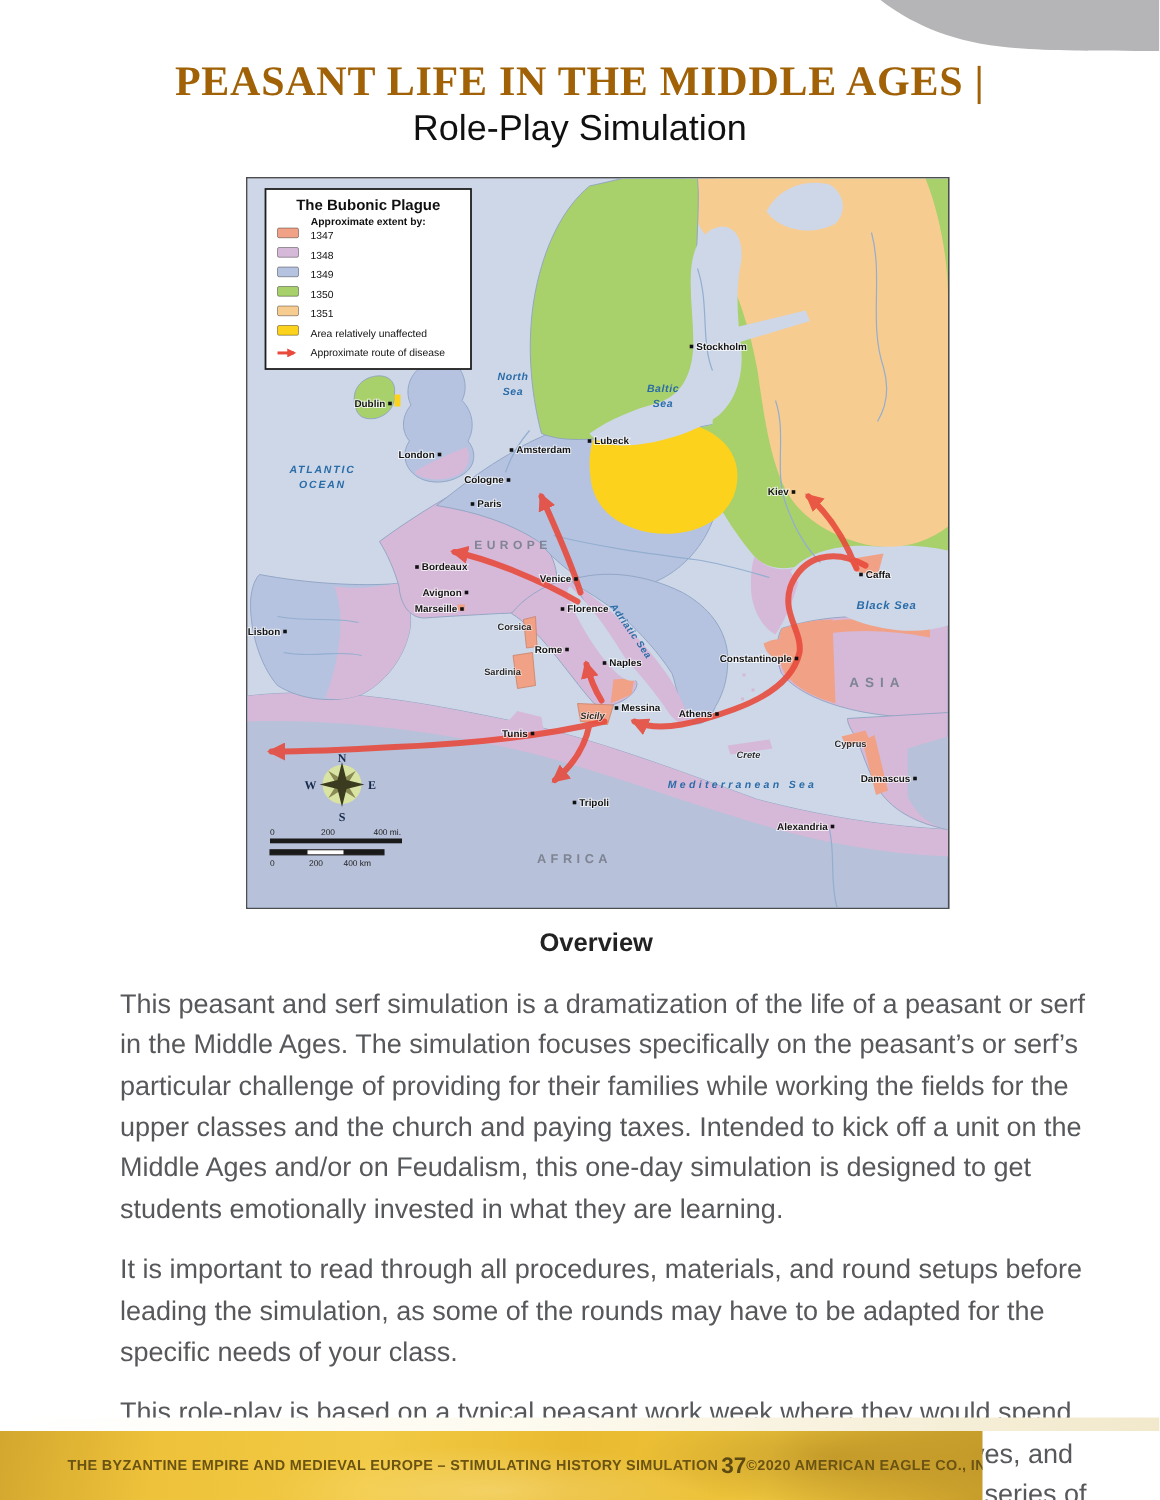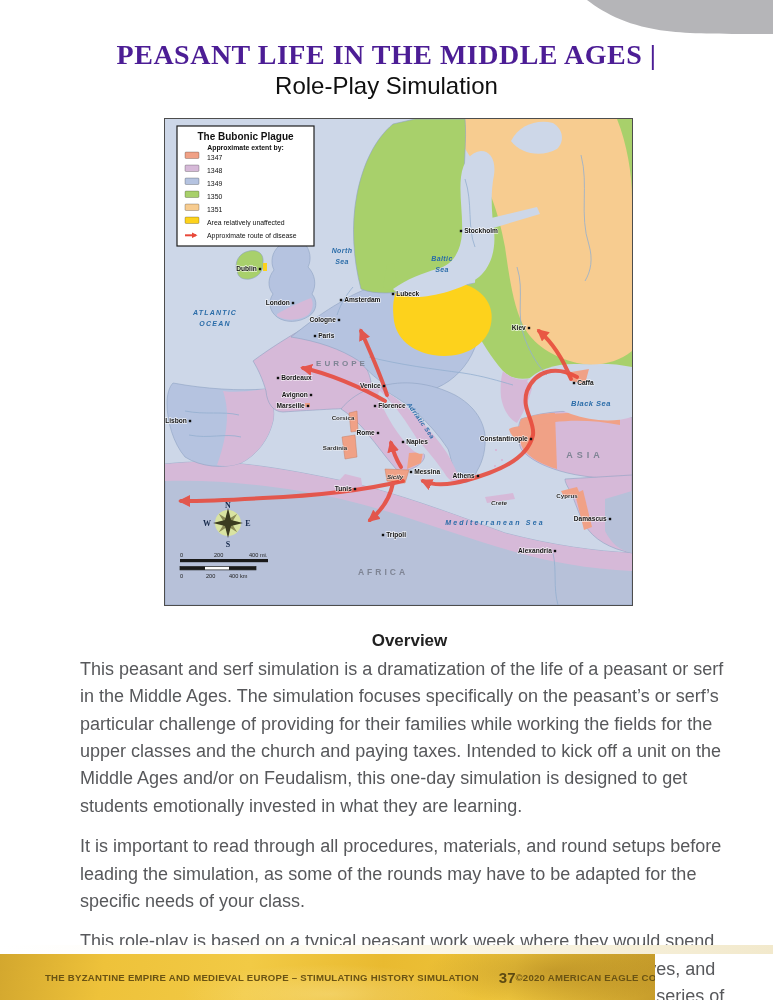--- a/index.html
+++ b/index.html
@@ -5,21 +5,21 @@
   html,body{margin:0;padding:0;}
   body{width:773px;height:1000px;position:relative;background:#ffffff;overflow:hidden;
        font-family:"Liberation Sans",sans-serif;}
 
   
   .swoosh{position:absolute;top:0;right:0;width:186px;height:36px;}
 
   
   .header{position:absolute;top:40px;left:0;width:773px;text-align:center;}
   .title{font-family:"Liberation Serif",serif;font-weight:bold;font-size:28px;
-         letter-spacing:.5px;color:#4c1d95;margin:0;line-height:1.05;}
+         letter-spacing:.5px;color:#a16207;margin:0;line-height:1.05;}
   .subtitle{font-family:"Liberation Sans",sans-serif;font-weight:400;font-size:24px;
             color:#101010;margin:4px 0 0 0;line-height:1.05;}
 
   
   .map-frame{position:absolute;left:164px;top:118px;width:467px;height:486px;
              border:1px solid #4d4d4d;background:#cdd7e8;}
   .map-frame svg{display:block;}
 
   svg text{user-select:none;}
   .city-label{font:bold 6.6px "Liberation Sans",sans-serif;fill:#141414;
@@ -29,38 +29,38 @@
   .island-label{font:bold 6.2px "Liberation Sans",sans-serif;fill:#2e2e2e;
               paint-order:stroke;stroke:rgba(255,255,255,.55);stroke-width:1.1px;}
   .legend-title{font:bold 10px "Liberation Sans",sans-serif;fill:#101010;}
   .legend-sub{font:bold 6.9px "Liberation Sans",sans-serif;fill:#101010;}
   .legend-label{font:6.9px "Liberation Sans",sans-serif;fill:#101010;}
   .compass-letter{font:bold 8px "Liberation Serif",serif;fill:#15284a;}
   .scale-label{font:5.6px "Liberation Sans",sans-serif;fill:#1c1c1c;}
 
   
   .overview-heading{position:absolute;top:619px;left:164px;width:467px;text-align:center;
-        font-size:17px;font-weight:bold;color:#222;margin:12px;}
+        font-size:17px;font-weight:bold;color:#222;margin:0;}
   .overview-body{position:absolute;top:656px;left:80px;width:656px;color:#57585b;
         font-size:18px;line-height:1.52;}
   .overview-body p{margin:0 0 13px 0;}
 
   
   .footer-tint{position:absolute;left:0;bottom:46px;width:773px;height:9px;
         background:linear-gradient(90deg,#ffffff 0%,#fdfaef 45%,#f2e9cc 100%);}
   .footer{position:absolute;left:0;bottom:0;width:655px;height:46px;
         background:linear-gradient(100deg,#d3a72e 0%,#eec23a 16%,#f2ca45 38%,#e9ba30 58%,#eec53c 78%,#c79d2b 100%);
         display:flex;align-items:center;overflow:hidden;}
   .footer::before{content:"";position:absolute;right:-30px;top:-18px;width:260px;height:70px;
         background:radial-gradient(ellipse at center,rgba(146,104,20,.38) 0%,rgba(146,104,20,0) 70%);}
   .footer::after{content:"";position:absolute;left:180px;top:10px;width:300px;height:60px;
         background:radial-gradient(ellipse at center,rgba(255,240,180,.35) 0%,rgba(255,240,180,0) 70%);}
   .footer-left{margin-left:45px;font-size:9.6px;font-weight:bold;letter-spacing:.25px;
         color:#6a5313;white-space:nowrap;position:relative;z-index:1;}
-  .footer-page{margin-left:20px;font-size:15px;font-weight:bold;color:#5d4a12;
+  .footer-page{margin-left:2px;font-size:15px;font-weight:bold;color:#5d4a12;
         position:relative;z-index:1;}
   .footer-right{margin-left:auto;margin-right:66px;font-size:9.6px;font-weight:bold;
         letter-spacing:.25px;color:#6a5313;white-space:nowrap;position:relative;z-index:1;}
 </style>
 </head>
 <body>
 
 <div class="swoosh">
   <svg width="186" height="36" viewBox="0 0 186 36">
     <path d="M0,0 C18,14 44,27 80,31 C104,34 134,34 186,34 L186,0 Z" fill="#b5b5b8"></path>

